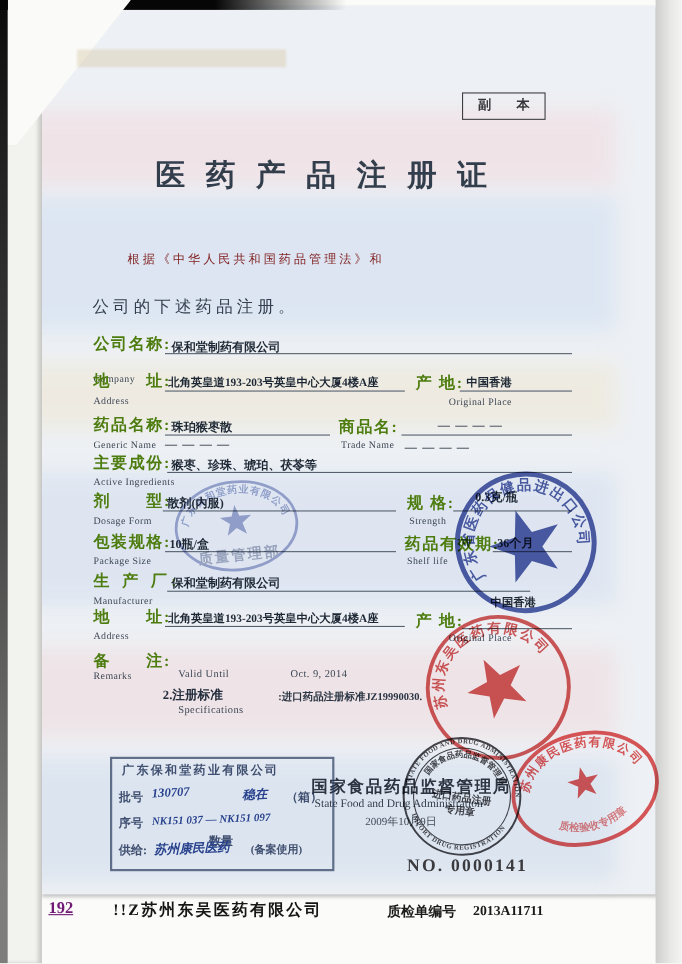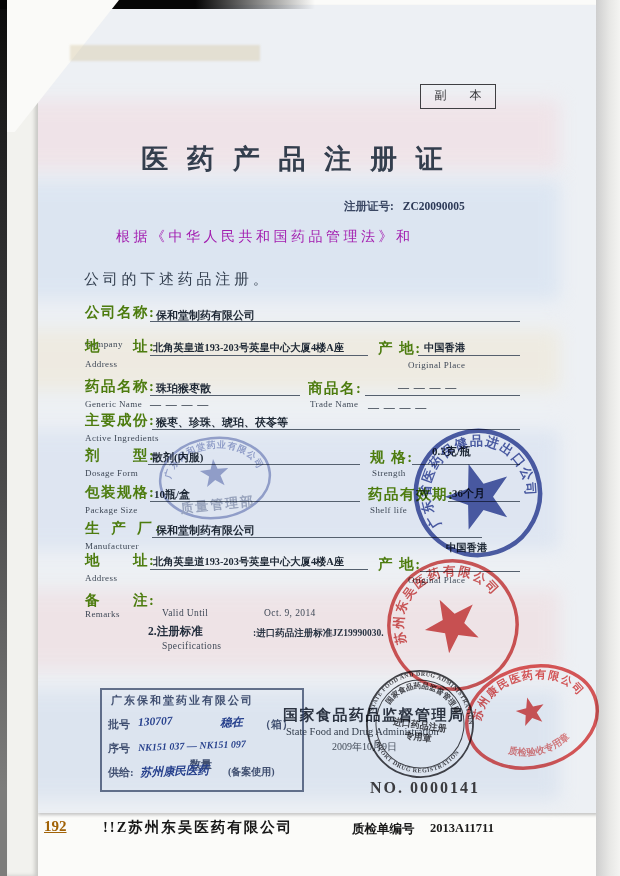--- a/index.html
+++ b/index.html
@@ -43,28 +43,24 @@
   <div class="abs streak" style="top:430px;height:120px;background:#d0dcef;"></div>
   <div class="abs streak" style="top:590px;height:80px;background:#f0d8da;"></div>
   <div class="abs streak" style="top:690px;height:110px;background:#cddaec;"></div>
   <div class="abs" id="under-sheet"></div>
   <div class="abs" id="edge-left"></div>
   <div class="abs" id="edge-top"></div>
   <div class="abs" id="edge-right"></div>
   <div class="abs" id="fold"></div>
   <div class="abs" id="tape"></div>
 
-  <div class="abs noi" style="left:420px;top:84px;width:74px;height:21px;border:1.5px solid #3f3f42;text-align:center;font-size:12px;font-weight:400;letter-spacing:10px;color:#36363a;padding-top:2px;text-indent:10px;">副 本</div>
+  <div class="abs noi" style="left:420px;top:84px;width:74px;height:21px;border:1.5px solid #3f3f42;text-align:center;font-size:12px;font-weight:700;letter-spacing:10px;color:#36363a;padding-top:2px;text-indent:10px;">副 本</div>
   <div class="abs noi" style="left:130px;top:141px;width:330px;text-align:center;font-size:27px;font-weight:700;letter-spacing:6px;color:#333e4d;">医 药 产 品 注 册 证</div>
-  <div class="abs noi" style="left:344px;top:196px;">
-    <span style="font-size:11.5px;color:#3a4763;font-weight:600;">注册证号:</span>
-    <span style="font-size:11.5px;color:#2d3a57;font-weight:700;margin-left:5px;">ZC20090005</span>
-  </div>
-
-  <div class="abs noi" style="left:116px;top:228px;font-size:14px;color:#a21caf;white-space:nowrap;">根 据 《 中 华 人 民 共 和 国 药 品 管 理 法 》 和</div>
+
+  <div class="abs noi" style="left:116px;top:228px;font-size:11px;color:#7f1d1d;white-space:nowrap;">根 据 《 中 华 人 民 共 和 国 药 品 管 理 法 》 和</div>
   <div class="abs noi" style="left:84px;top:270px;font-size:15px;color:#333f4f;white-space:nowrap;">公 司 的 下 述 药 品 注 册 。</div>
 
   <div class="abs lbl noi" style="left:85px;top:303px;">公司名称:</div>
   <div class="abs line" style="left:150px;top:321px;width:370px;"></div>
   <div class="abs val noi" style="left:156px;top:308px;">保和堂制药有限公司</div>
   <div class="abs en noi" style="left:85px;top:339px;">Company</div>
 
   <div class="abs lbl noi" style="left:85px;top:337px;">地　　址:</div>
   <div class="abs line" style="left:150px;top:355px;width:218px;"></div>
   <div class="abs val vs noi" style="left:153px;top:341px;">北角英皇道193-203号英皇中心大厦4楼A座</div>
@@ -209,18 +205,18 @@
       <textPath href="#sfBot" startOffset="50%" text-anchor="middle">IMPORT DRUG REGISTRATION</textPath>
     </text>
     <path id="sfCn" d="M 23.2,67.3 A 36,36 0 1 1 92.8,67.3" fill="none"></path>
     <text font-size="7.5" fill="#26262b" font-weight="700">
       <textPath href="#sfCn" startOffset="50%" text-anchor="middle">国家食品药品监督管理局</textPath>
     </text>
     <text x="58" y="62" text-anchor="middle" font-size="9" fill="#26262b" font-weight="700">进口药品注册</text>
     <text x="58" y="74" text-anchor="middle" font-size="9" fill="#26262b" font-weight="700">专用章</text>
   </svg>
 
-  <div class="abs noi" style="left:44px;top:818px;font-size:15px;font-weight:700;color:#a16207;text-decoration:underline;">192</div>
+  <div class="abs noi" style="left:44px;top:818px;font-size:15px;font-weight:700;color:#701a75;text-decoration:underline;">192</div>
   <div class="abs noi" style="left:103px;top:818px;font-size:14.5px;font-weight:700;letter-spacing:2px;color:#161616;white-space:nowrap;">!!Z苏州东吴医药有限公司</div>
   <div class="abs noi" style="left:352px;top:821px;font-size:12.5px;font-weight:700;color:#1a1a1a;white-space:nowrap;">质检单编号</div>
   <div class="abs noi" style="left:430px;top:821px;font-size:12.5px;font-weight:700;color:#1a1a1a;white-space:nowrap;">2013A11711</div>
 
 </div>
 
 </body></html>

